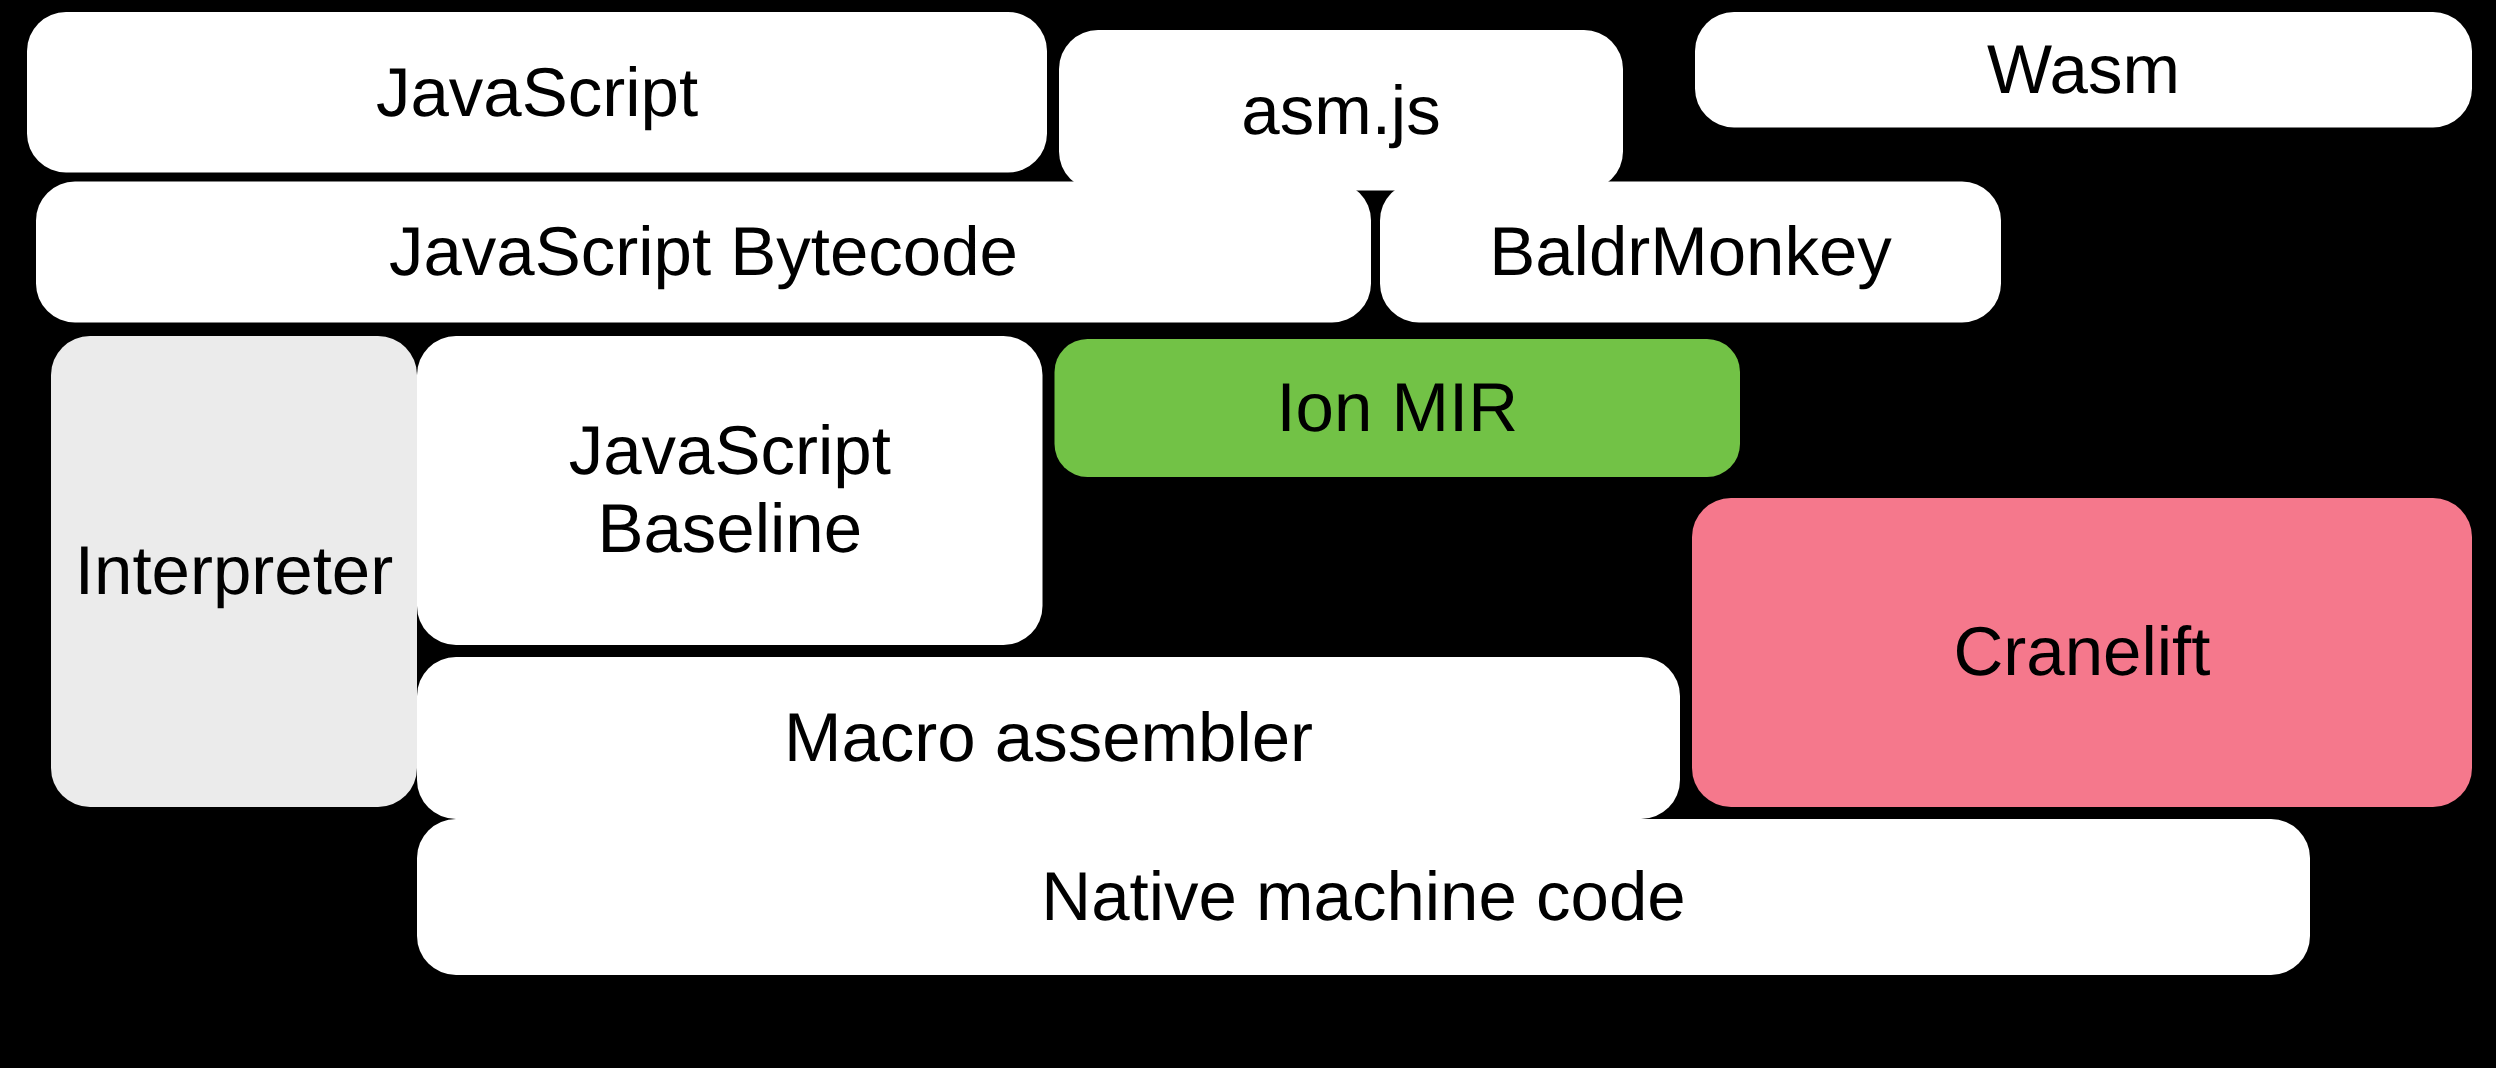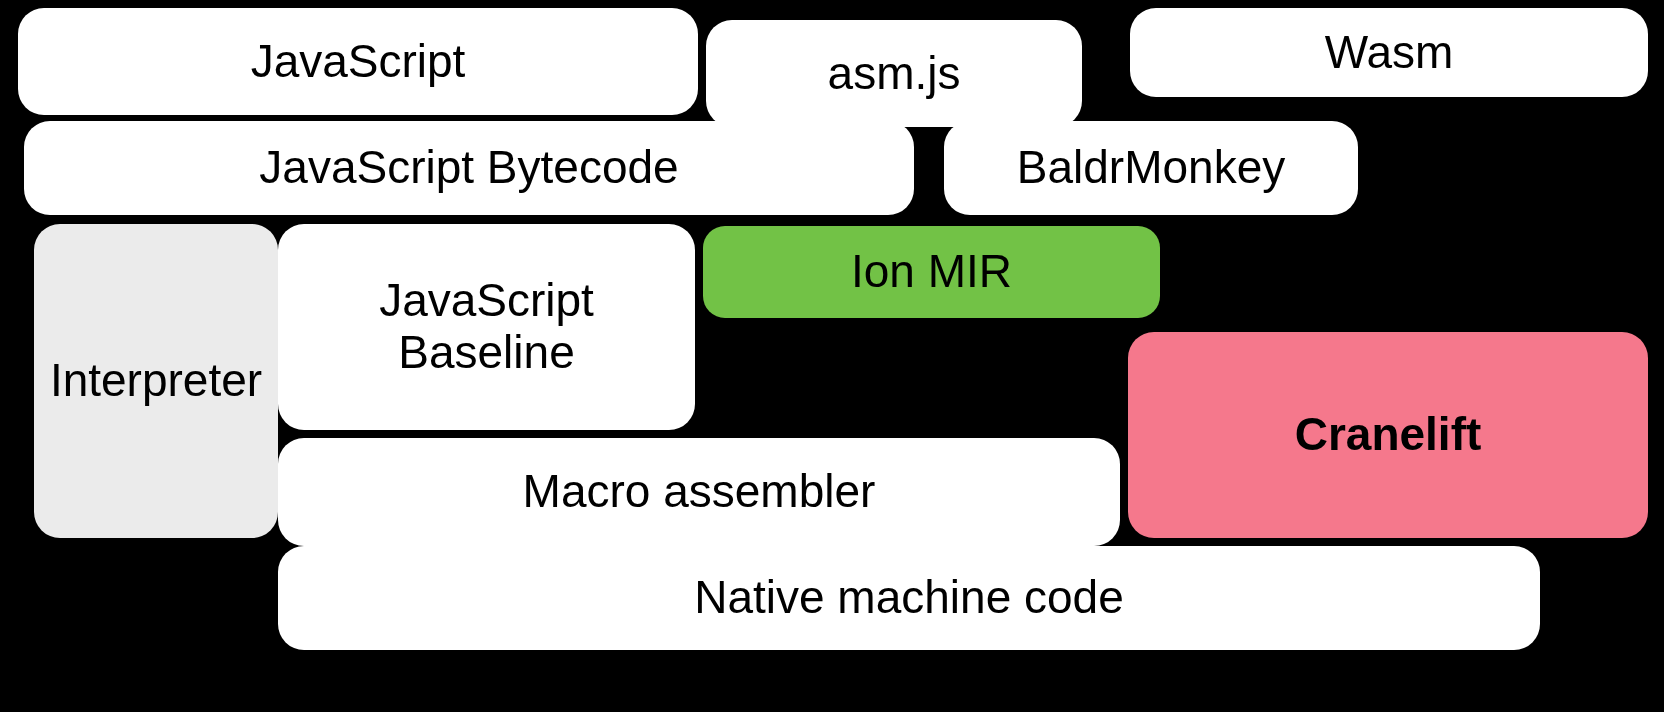--- a/index.html
+++ b/index.html
@@ -42,33 +42,33 @@
 </style>
 </head>
 <body>
 
 <div id="stack-diagram">
 
   <div class="node" style="left:18px; top:8px; width:680px; height:107px;">JavaScript</div>
 
   <div class="node" style="left:706px; top:20px; width:376px; height:107px;">asm.js</div>
 
-  <div class="node" style="left:1130px; top:8px; width:518px; height:89px;text-align:center;">Wasm</div>
+  <div class="node" style="left:1130px; top:8px; width:518px; height:77px;text-align:center;">Wasm</div>
 
   <div class="node" style="left:24px; top:121px; width:890px; height:94px;">JavaScript Bytecode</div>
 
-  <div class="node" style="left:920px; top:121px; width:414px; height:94px;margin-left:24px;">BaldrMonkey</div>
+  <div class="node" style="left:920px; top:121px; width:414px; height:94px;">BaldrMonkey</div>
 
   <div class="node grey" style="left:22px; top:224px; width:244px; height:314px;margin-left:12px;">Interpreter</div>
 
   <div class="node" style="left:278px; top:224px; width:417px; height:206px;">JavaScript
 Baseline</div>
 
   <div class="node green small-radius" style="left:703px; top:226px; width:457px; height:92px;">Ion MIR</div>
 
 
   <div class="node" style="left:278px; top:438px; width:842px; height:108px;">Macro assembler</div>
 
-  <div class="node pink" style="left:1128px; top:332px; width:520px; height:206px;font-weight:bold;">Cranelift</div>
+  <div class="node pink" style="left:1128px; top:332px; width:520px; height:206px;">Cranelift</div>
 
   <div class="node" style="left:278px; top:546px; width:1262px; height:104px;">Native machine code</div>
 
 </div>
 
 </body></html>

